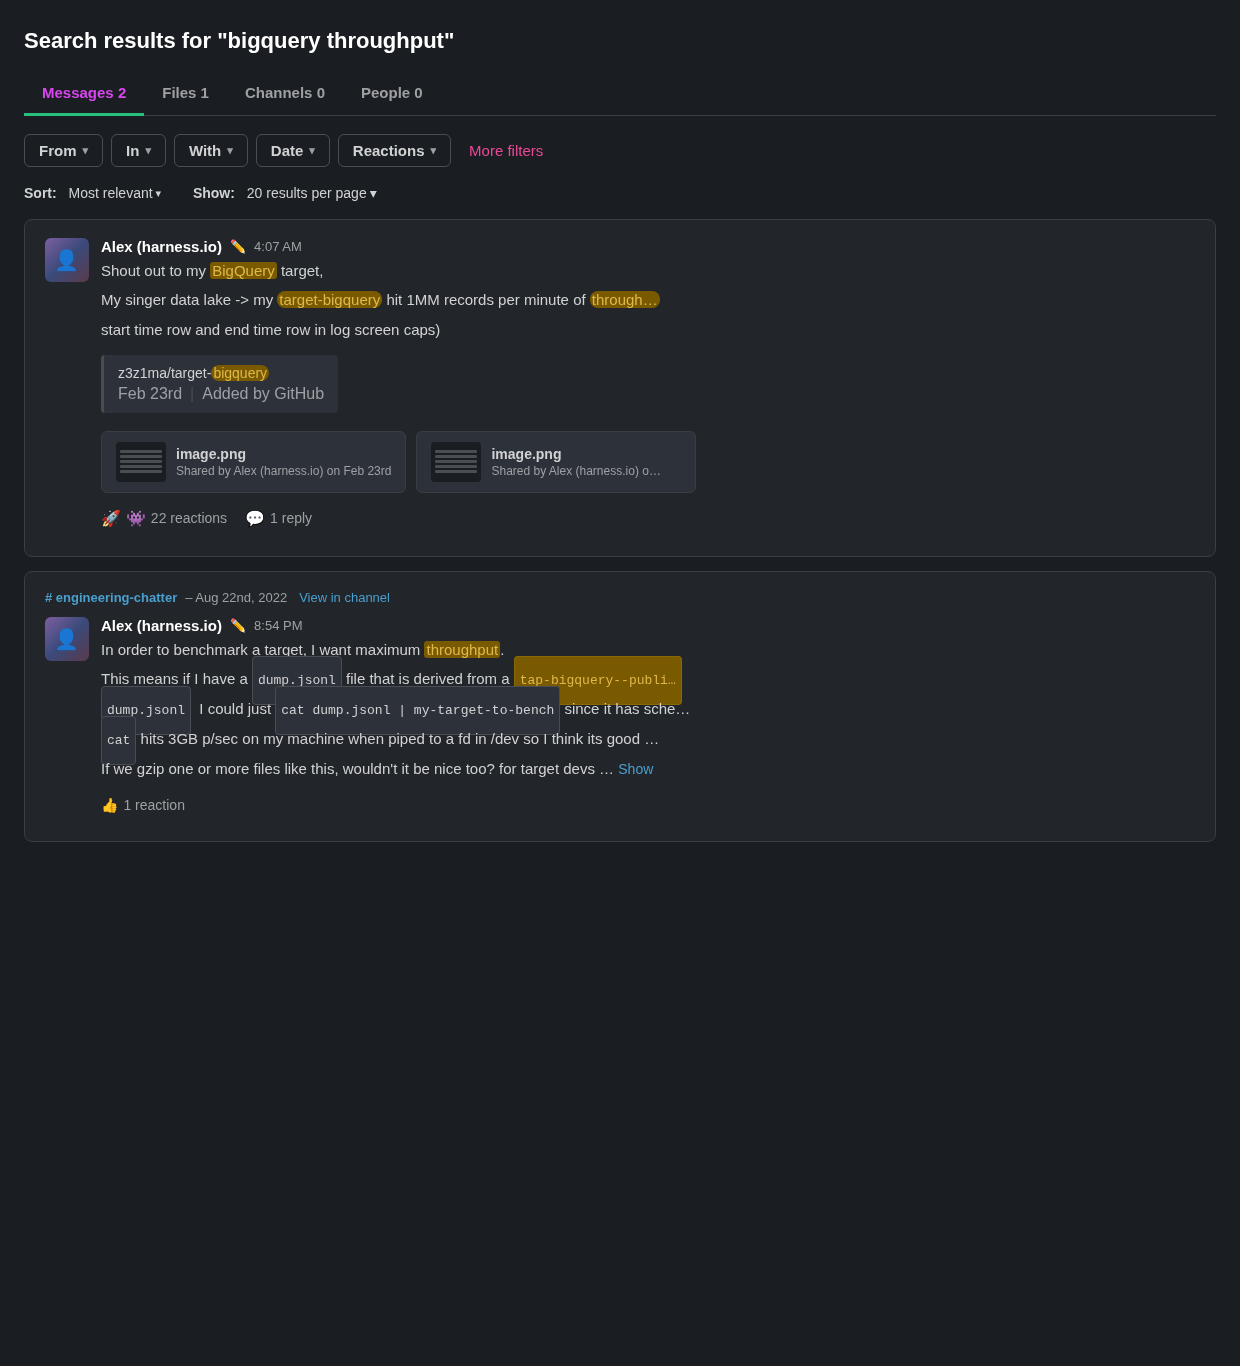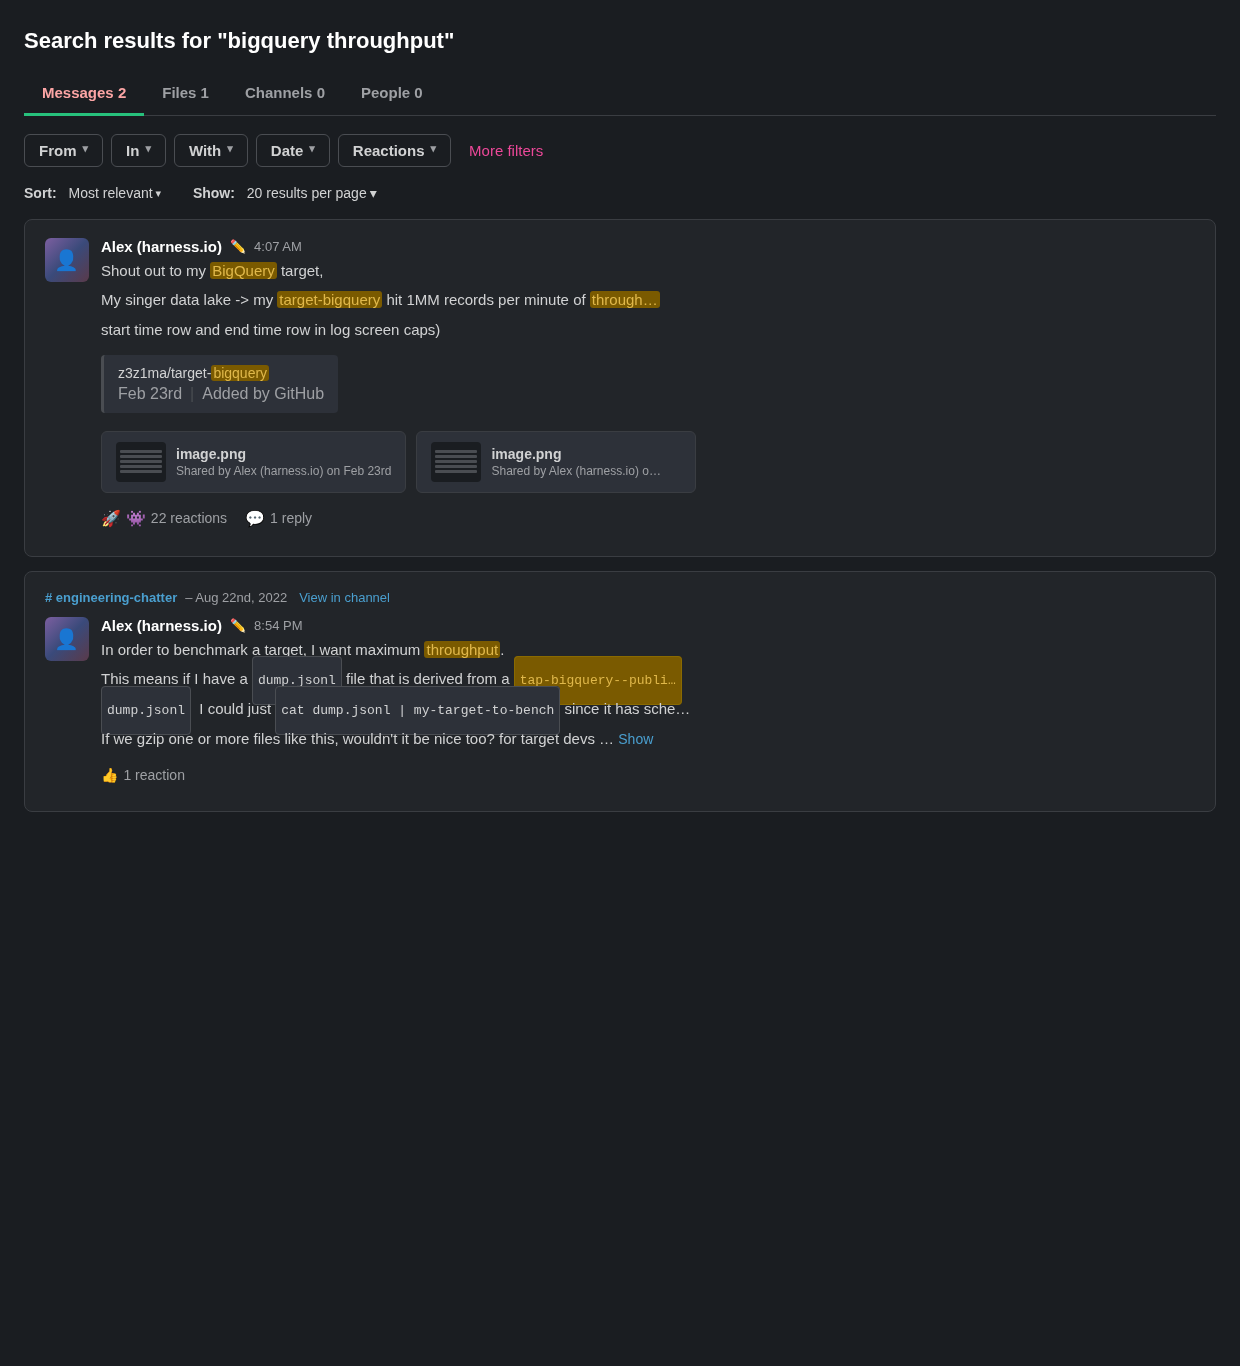--- a/index.html
+++ b/index.html
@@ -30,33 +30,33 @@
     .tab-item {
       padding: 10px 18px 12px 18px;
       font-size: 15px;
       font-weight: 600;
       color: #9ea0a4;
       cursor: pointer;
       border-bottom: 3px solid transparent;
       margin-bottom: -1px;
     }
     .tab-item.active {
-      color: #fca5a5;
+      color: #d946ef;
       border-bottom: 3px solid #27c17c;
     }
     .filters-row {
       display: flex;
       align-items: center;
       gap: 8px;
       margin-bottom: 18px;
       flex-wrap: wrap;
     }
     .filter-btn {
       display: flex;
-      align-items: flex-start;
+      align-items: center;
       gap: 6px;
       padding: 7px 14px;
       border: 1.5px solid #4a4d52;
       border-radius: 6px;
       background: transparent;
       color: #d1d2d3;
       font-size: 15px;
       font-weight: 600;
       cursor: pointer;
     }
@@ -194,21 +194,21 @@
     }
     .highlight {
       background: #7a5a00;
       color: #e0b84a;
       border-radius: 3px;
       padding: 0 2px;
     }
     .highlight-bigquery {
       background: #7a5a00;
       color: #e0b84a;
-      border-radius: 3px;
+      border-radius: 8px;
       padding: 0 2px;
     }
     .code-inline {
       background: #2d3139;
       border: 1px solid #4a4d52;
       color: #d1d2d3;
       font-family: "SFMono-Regular", Consolas, "Liberation Mono", Menlo, monospace;
       font-size: 13px;
       border-radius: 4px;
       padding: 16px 5px;
@@ -500,20 +500,23 @@
         <div class="message-text message-text-block">
           In order to benchmark a target, I want maximum <span class="highlight">throughput</span>.
         </div>
         <div class="message-text message-text-block">
           This means if I have a <span class="code-inline">dump.jsonl</span> file that is derived from a <span class="code-inline highlighted">tap-bigquery--publi…</span>
         </div>
         <div class="message-text message-text-block">
           <span class="code-inline">dump.jsonl</span>&nbsp; I could just <span class="code-inline" style="background:#2d3139;border-color:#4a4d52;">cat dump.jsonl | my-target-to-bench</span> since it has sche…
         </div>
         <div class="message-text message-text-block">
+          <span class="code-inline">cat</span> hits 3GB p/sec on my machine when piped to a fd in /dev so I think its good …
+        </div>
+        <div class="message-text message-text-block">
           If we gzip one or more files like this, wouldn't it be nice too? for target devs … <span class="show-more">Show</span>
         </div>
 
         <div class="reactions-reply-row">
           <div class="reactions-group">
             <span class="reaction-emoji reaction-small">👍</span>
             <span class="reactions-count">1 reaction</span>
           </div>
         </div>
       </div>

